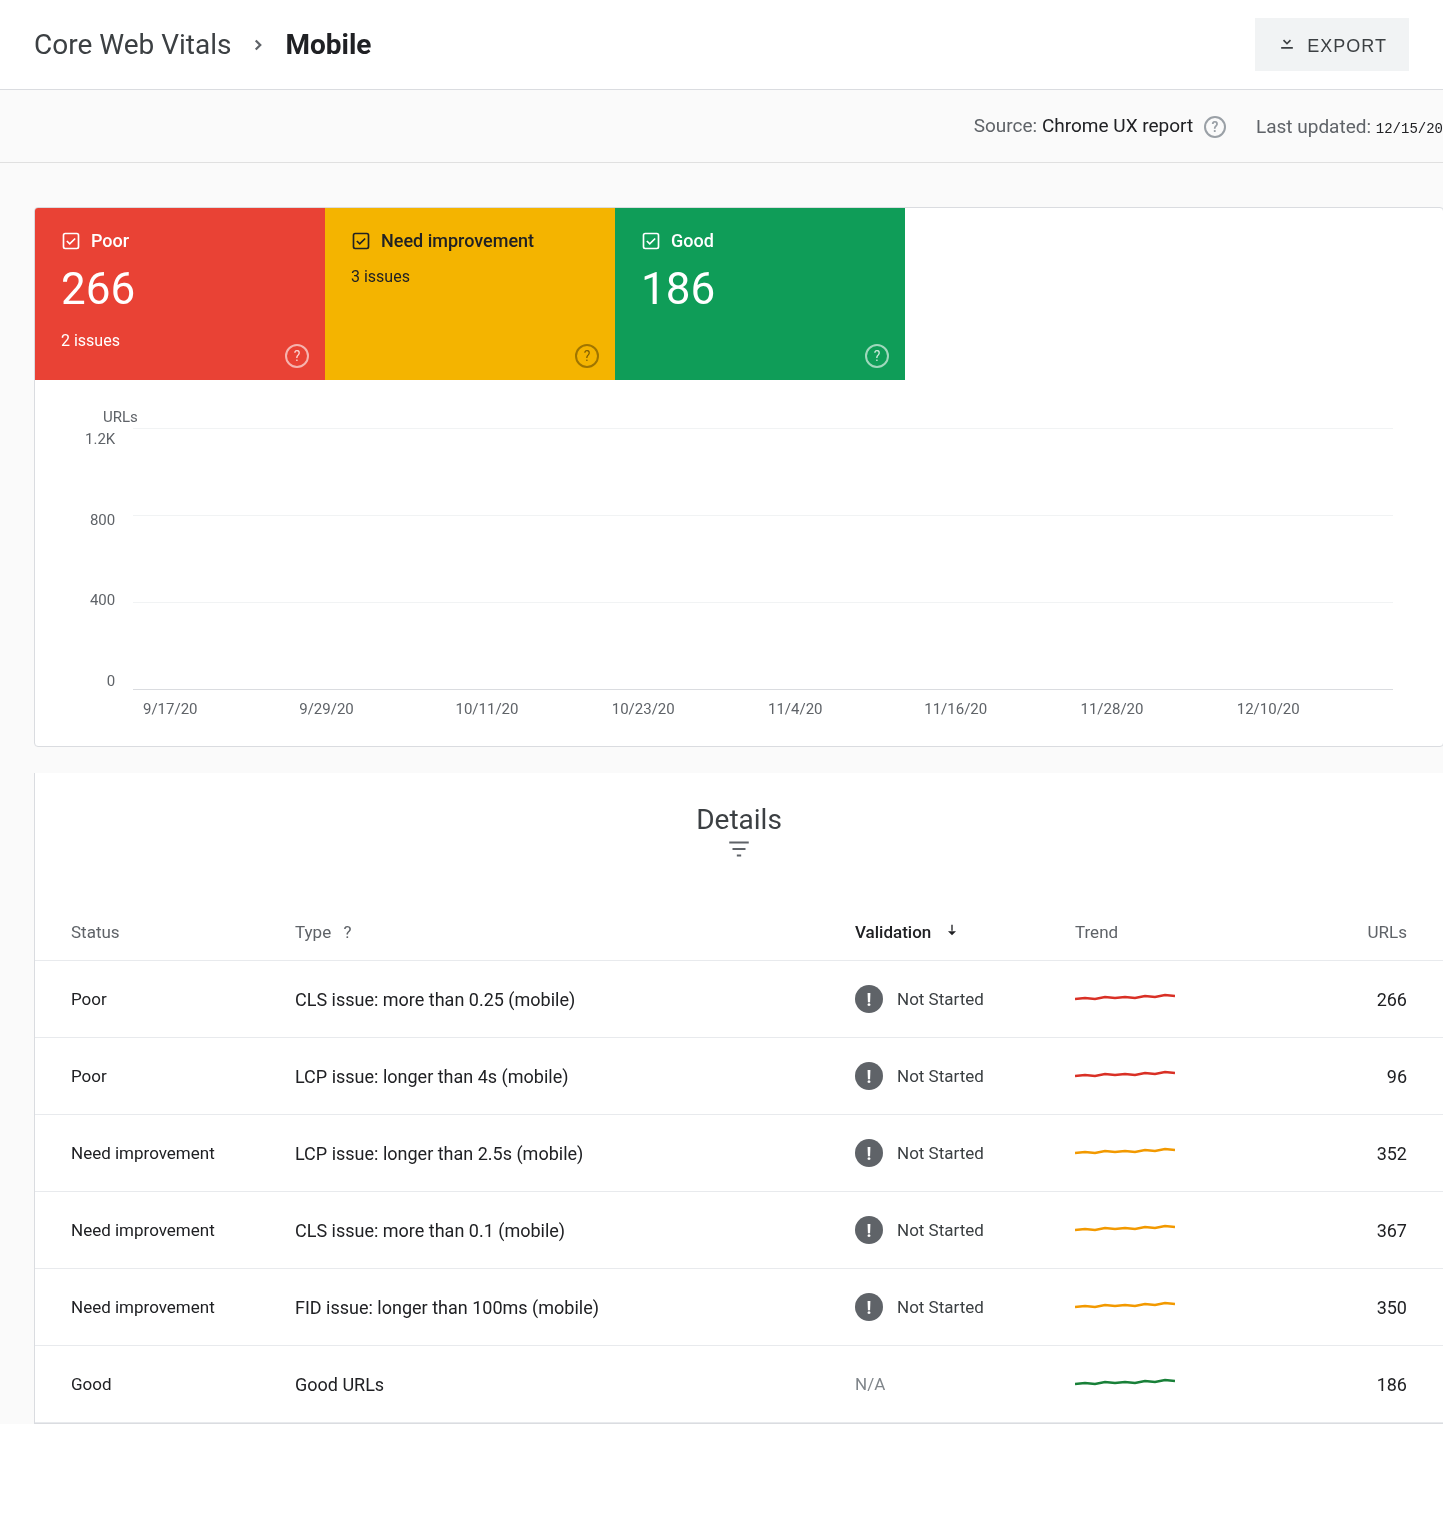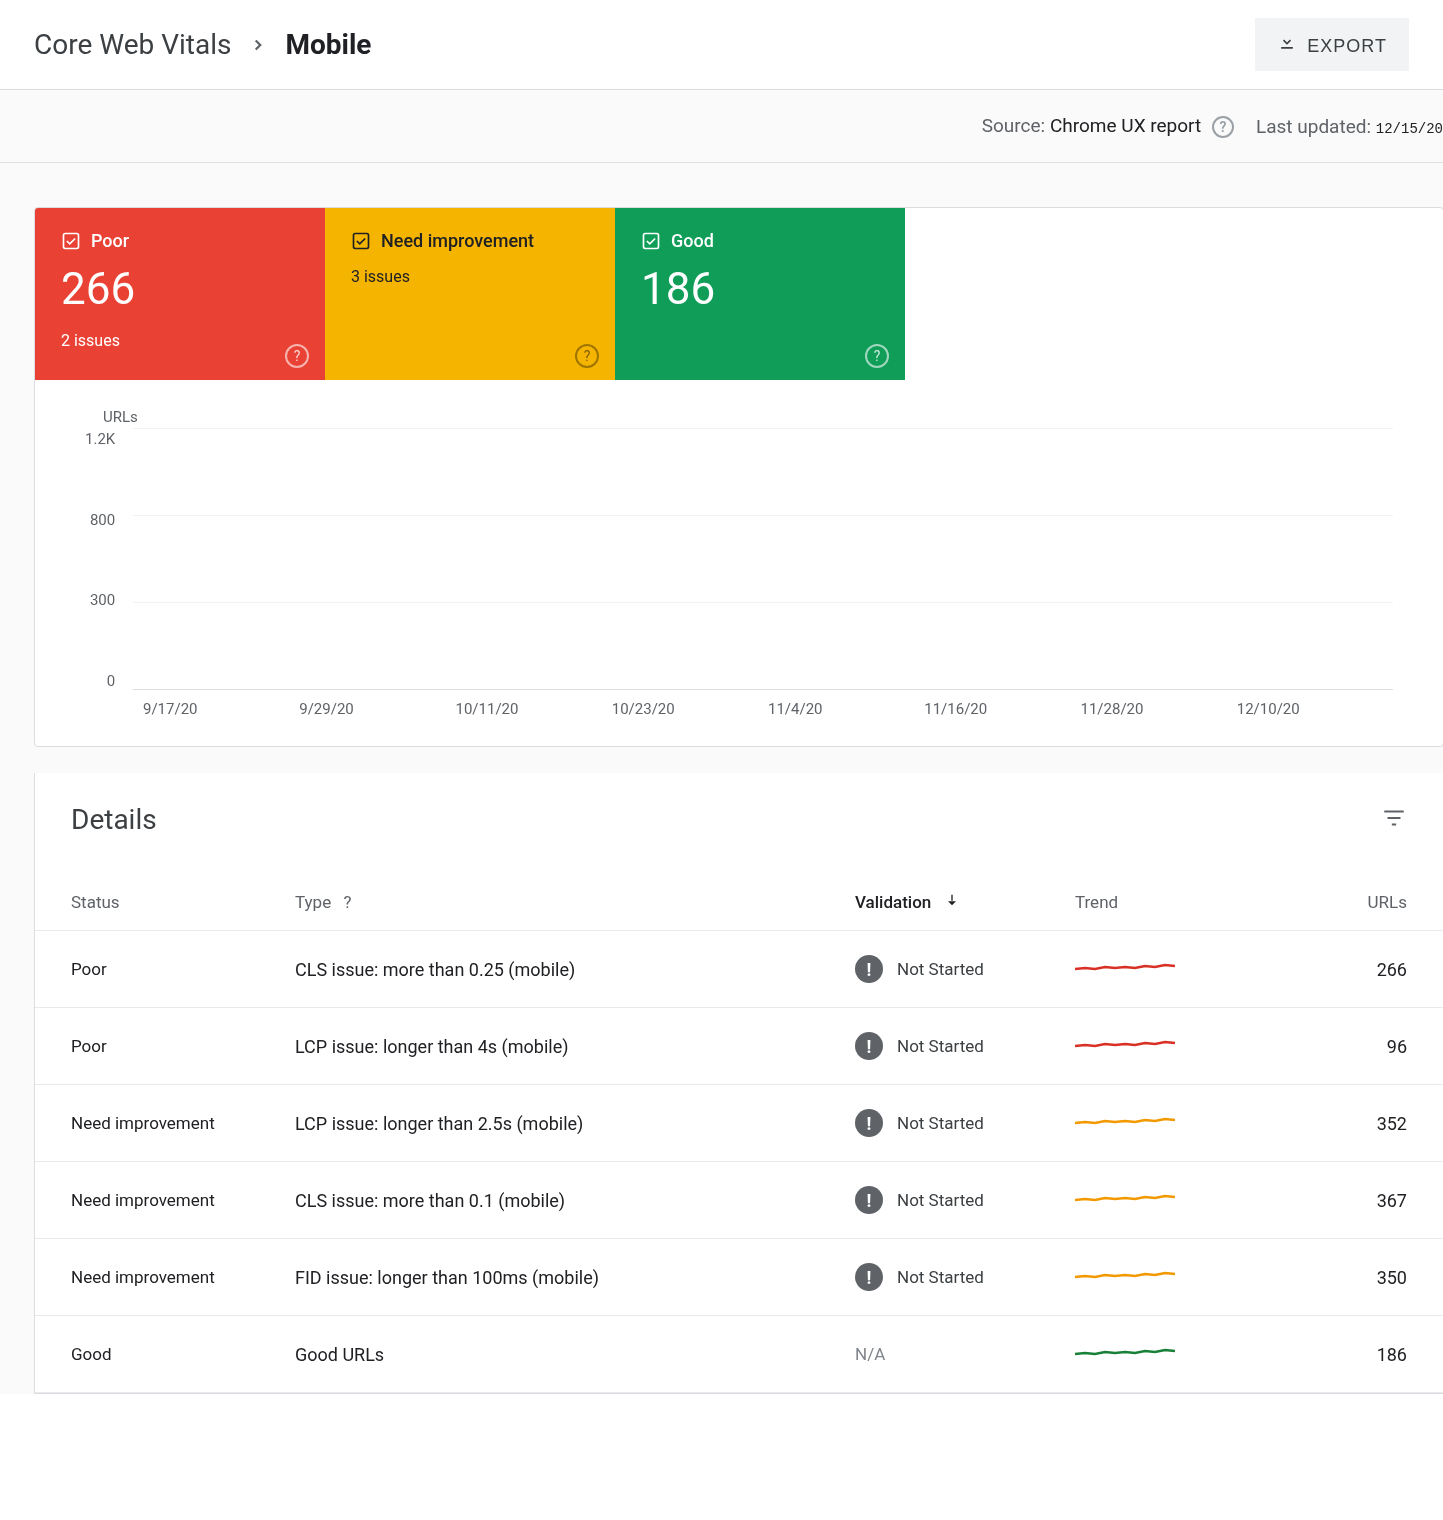--- a/index.html
+++ b/index.html
@@ -8,21 +8,21 @@
   
   .topbar { display:flex; align-items:center; justify-content:space-between; padding:18px 34px 18px 34px; border-bottom:1px solid #dadce0; }
   .breadcrumb { display:flex; align-items:center; gap:18px; font-size:28px; font-weight:400; color:#3c4043; }
   .breadcrumb .crumb-parent { cursor:pointer; }
   .breadcrumb .chev { color:#5f6368; }
   .breadcrumb .crumb-current { font-weight:700; color:#202124; }
   .export-btn { display:flex; align-items:flex-end; gap:10px; background:#f1f3f4; border:none; padding:14px 22px; font-size:18px; font-weight:500; letter-spacing:1px; color:#3c4043; cursor:pointer; }
   .export-btn svg { width:20px; height:20px; }
   
   
-  .metabar { display:flex; justify-content:flex-end; align-items:center; gap:22px; padding:24px 0 24px 34px; border-bottom:1px solid #e0e0e0; font-size:19px; color:#5f6368; background:#fafafa; }
+  .metabar { display:flex; justify-content:flex-end; align-items:center; gap:30px; padding:24px 0 24px 34px; border-bottom:1px solid #e0e0e0; font-size:19px; color:#5f6368; background:#fafafa; }
   .metabar .src-label { }
   .metabar .src-val { color:#202124; }
   .metabar .help-circ { display:inline-flex; align-items:center; justify-content:center; width:22px; height:22px; border:2px solid #9aa0a6; border-radius:50%; color:#9aa0a6; font-size:14px; font-weight:600; margin-left:6px; }
   .metabar .lu-val { color:#202124; font-size:14px;font-family:Liberation Mono, monospace; }
   
   
   .page-bg { background:#fafafa; padding:44px 0 0 34px; }
   
   
   .card { background:#fff; border:1px solid #dadce0; border-radius:4px; overflow:hidden; width:1410px; }
@@ -48,21 +48,21 @@
   .bars { position:absolute; left:0; right:0; bottom:0; height:100%; display:flex; align-items:flex-end; gap:2px; }
   .bar { flex:1; display:flex; flex-direction:column; justify-content:flex-end; }
   .bar .seg-good { background:#0f9d58; }
   .bar .seg-need { background:#f4b400; }
   .bar .seg-poor { background:#e94235; }
   .x-axis { display:flex; margin-left:58px; margin-top:10px; font-size:15px; color:#5f6368; }
   .x-axis span { flex:1; text-align:left; }
   
   
   .details-card { background:#fff; border:1px solid #dadce0; border-top:none; border-radius:0; margin-top:26px; width:1410px; }
-  .details-head { display:flex; justify-content:space-between; align-items:center; padding:30px 36px 10px 36px; }
+  .details-head { display:flex; justify-content:space-between; align-items:center; padding:30px 36px 10px 36px;flex-direction:column; }
   .details-title { font-size:28px; color:#3c4043; }
   .filter-ic { width:26px; height:26px; color:#5f6368; cursor:pointer; }
   
   table.detail { width:100%; border-collapse:collapse; margin-top:28px; }
   table.detail th { text-align:left; font-weight:400; font-size:17px; color:#5f6368; padding:18px 10px; border-bottom:1px solid #e8eaed; }
   table.detail th.col-status { padding-left:36px; width:250px; }
   table.detail th.col-type { width:560px; }
   table.detail th.col-val { width:220px; color:#202124; font-weight:500; }
   table.detail th.col-val .sort-arrow { display:inline-block; margin-left:8px; }
   table.detail th.col-trend { width:220px; }
@@ -157,21 +157,21 @@
         <span class="corner-help">?</span>
       </div>
     </div>
 
     <div class="chart-wrap">
       <div class="chart-ylabel">URLs</div>
       <div class="chart-box">
         <div class="y-axis" id="yaxis">
             <span>1.2K</span>
             <span>800</span>
-            <span>300</span>
+            <span>400</span>
             <span>0</span>
           </div>
         <div class="bars-area">
           <div class="gridline" style="top:0"></div>
           <div class="gridline" style="top:33.3%"></div>
           <div class="gridline" style="top:66.6%"></div>
           <div class="bars" id="bars">
               <div class="bar">
                 <div class="seg-good" style="height: 7.5%;"></div>
                 <div class="seg-need" style="height: 65.8333%;"></div>

